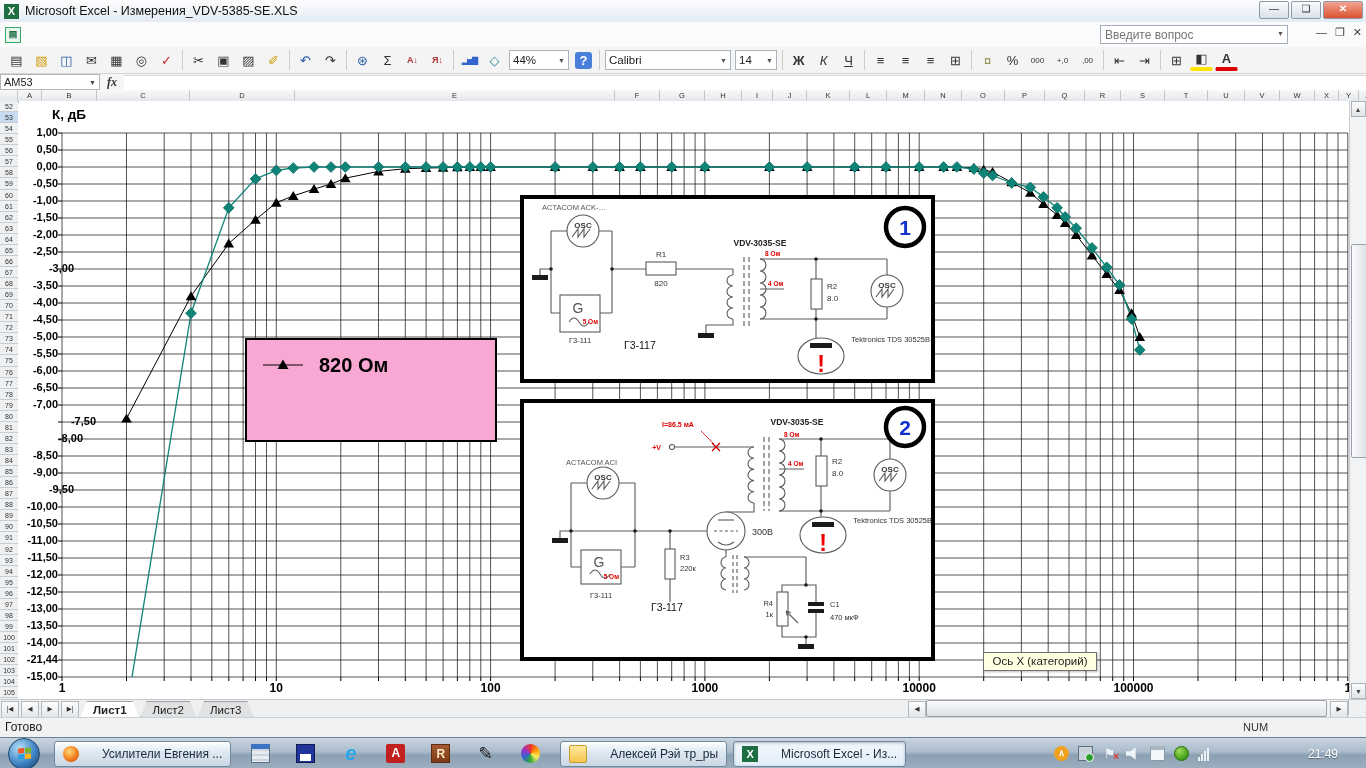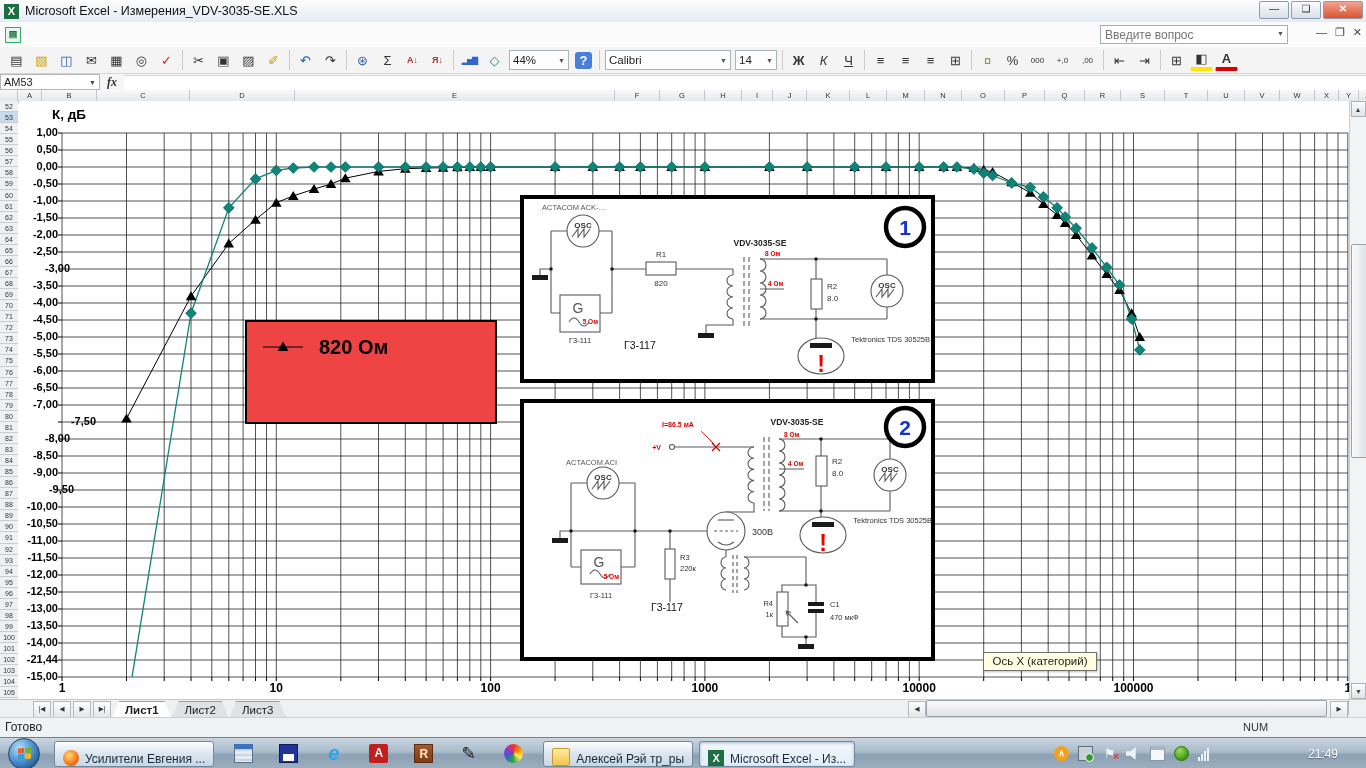--- a/index.html
+++ b/index.html
@@ -45,47 +45,47 @@
   #rowheaders{left:0;top:101px;width:18px;height:598px;background:#eef0f2;border-right:1px solid #b9bcc0;}
   .rowh{font-size:7px;color:#333;text-align:center;border-bottom:1px solid #c9ccd0;box-sizing:border-box;overflow:hidden;}
   .rowh.sel{background:#c8daf0;}
   #sheetbg{left:18px;top:101px;width:1331px;height:598px;background:#fff;}
   
   #chart{left:18px;top:103px;width:1331px;height:596px;background:#fff;}
   #plotsvg{position:absolute;left:0;top:0;}
   .ylab{position:absolute;width:40px;text-align:right;font-size:11px;font-weight:bold;color:#000;}
   .xlab{position:absolute;width:84px;text-align:center;font-size:12px;font-weight:bold;color:#000;top:578px;}
   #ytitle{left:10px;top:4px;font-size:13.5px;font-weight:bold;color:#000;padding-left:24px;}
-  #legend{left:227px;top:217px;width:252px;height:104px;background:#ef4444;border:2px solid #000;box-sizing:border-box;}
+  #legend{left:227px;top:235px;width:252px;height:104px;background:#f9a8d4;border:2px solid #000;box-sizing:border-box;}
   .leg-row{display:flex;align-items:center;height:50px;padding-left:14px;}
   .leg-label{font-size:20px;font-weight:bold;color:#000;margin-left:14px;font-family:"Liberation Sans",sans-serif;}
   .diagram{background:#fff;}
   #tooltip{left:983px;top:652px;width:112px;height:17px;background:#ffffe1;border:1px solid #707070;font-size:11.5px;line-height:16px;text-align:center;box-shadow:1px 1px 2px rgba(0,0,0,.25);}
   
   #vscroll{left:1349px;top:101px;width:17px;height:598px;background:#f2f3f4;border-left:1px solid #c9ccd0;box-sizing:border-box;}
   .sbtn{width:15px;height:16px;border:1px solid #aeb4ba;background:linear-gradient(#fcfcfc,#dfe3e7);font-size:7px;text-align:center;line-height:15px;color:#444;box-sizing:border-box;margin:0 auto;}
   #vthumb{position:absolute;left:1px;top:143px;width:15px;height:212px;border:1px solid #9aa1a8;background:linear-gradient(90deg,#fbfbfc,#dde2e7);border-radius:2px;}
-  #tabbar{left:0;top:699px;width:1366px;height:18px;background:#eef0f1;border-top:1px solid #c6c9cc;display:flex;align-items:flex-start;box-sizing:border-box;padding-left:32px;}
+  #tabbar{left:0;top:699px;width:1366px;height:18px;background:#eef0f1;border-top:1px solid #c6c9cc;display:flex;align-items:flex-start;box-sizing:border-box;}
   .navb{width:16px;height:15px;margin:1px 1px 0 1px;border:1px solid #b4b9be;background:linear-gradient(#fdfdfd,#e3e7ea);font-size:6.5px;text-align:center;line-height:14px;color:#333;flex:0 0 auto;}
   .stab{height:16px;margin-top:1px;padding:0 12px;font-size:11.5px;line-height:16px;color:#222;background:#dfe1e3;border:1px solid #9aa0a6;clip-path:polygon(7px 0,calc(100% - 7px) 0,100% 100%,0 100%);flex:0 0 auto;}
   .stab.active{background:#fff;font-weight:bold;}
   #hsl{position:absolute;left:907px;top:700px;width:16px;height:15px;}
   #hthumb{position:absolute;left:926px;top:700px;width:399px;height:15px;border:1px solid #9aa1a8;background:linear-gradient(#fbfbfc,#dde2e7);border-radius:2px;}
   #hsr{position:absolute;left:1329px;top:700px;width:16px;height:15px;}
   #tabcorner{position:absolute;left:1348px;top:700px;width:17px;height:15px;border-left:1px solid #b4b9be;}
   
   #statusbar{left:0;top:717px;width:1366px;height:20px;background:#f1f2f3;border-top:1px solid #cdd0d3;font-size:12px;color:#222;}
   #status-ready{position:absolute;left:5px;top:2px;}
   #status-num{position:absolute;left:1243px;top:3px;font-size:11px;color:#333;}
   
   #taskbar{left:0;top:737px;width:1366px;height:31px;background:linear-gradient(#c9d5e0,#a9bbcb 45%,#8ba0b3 55%,#9db0c0);border-top:1px solid #6d8196;display:flex;align-items:center;}
   #startorb{width:30px;height:30px;border-radius:50%;margin:0 14px 0 8px;background:radial-gradient(circle at 35% 30%,#b5e0f7,#3e83c4 55%,#16395f);border:1px solid #24466b;display:flex;align-items:center;justify-content:center;flex:0 0 auto;}
   #startorb .flag{width:13px;height:11px;display:grid;grid-template-columns:6px 6px;grid-template-rows:5px 5px;gap:1px;transform:skewY(-4deg);}
   #startorb .flag i{display:block;}
-  .taskbtn{height:24px;border:1px solid #71879c;border-radius:3px;background:linear-gradient(#fdfeff,#dde7f0 45%,#c9d7e4);display:flex;align-items:flex-end;padding:0 8px;margin-right:6px;font-size:12px;color:#17293b;box-shadow:inset 0 1px 0 #fff;flex:0 0 auto;white-space:nowrap;overflow:hidden;}
+  .taskbtn{height:24px;border:1px solid #71879c;border-radius:3px;background:linear-gradient(#fdfeff,#dde7f0 45%,#c9d7e4);display:flex;align-items:center;padding:0 8px;margin-right:6px;font-size:12px;color:#17293b;box-shadow:inset 0 1px 0 #fff;flex:0 0 auto;white-space:nowrap;overflow:hidden;gap:17px;}
   .taskbtn.active{background:linear-gradient(#f2f8fd,#e2edf7);box-shadow:inset 0 1px 3px rgba(40,70,100,.35);}
   .ticon{width:16px;height:16px;margin-right:6px;flex:0 0 auto;}
   .ic-firefox-icon{border-radius:50%;background:radial-gradient(circle at 40% 35%,#ffd97a,#f57d1f 55%,#b64a0a);}
   .ic-folder-icon{background:linear-gradient(#ffe9a0,#f4c64e);border:1px solid #c79b2e;border-radius:2px;}
   .ic-excel-icon{background:#1d6f42;color:#fff;font-weight:bold;font-size:11px;text-align:center;line-height:16px;}
   #quicklaunch{display:flex;gap:26px;margin:0 20px 0 14px;flex:0 0 auto;}
   .qicon{width:19px;height:19px;flex:0 0 auto;}
   .ic-calculator-icon{background:#e6ecf2;border:1px solid #5b6f83;border-top:5px solid #3a72c4;box-sizing:border-box;background-image:repeating-linear-gradient(#cdd6df 0 2px,transparent 2px 5px);}
   .ic-floppy-icon{background:#20349c;border:1px solid #101b52;box-sizing:border-box;position:relative;}
   .ic-floppy-icon::after{content:"";position:absolute;left:3px;bottom:1px;width:11px;height:7px;background:#fff;}
@@ -107,21 +107,21 @@
   .ic-network-icon{display:flex;align-items:flex-end;gap:1px;}
   .ic-network-icon i{display:block;width:2px;background:#eef3f8;}
   #clock{color:#fff;font-size:12px;margin:0 28px 0 95px;text-shadow:0 1px 1px rgba(0,0,0,.4);flex:0 0 auto;}
   svg text{font-family:"Liberation Sans",sans-serif;}
 </style>
 </head>
 <body>
 
 <div class="abs" id="titlebar">
   <div class="xlicon">X</div>
-  <div class="ttl">Microsoft Excel - Измерения_VDV-3035-SE.XLS</div>
+  <div class="ttl">Microsoft Excel - Измерения_VDV-5385-SE.XLS</div>
   <div id="winbtns">
     <div class="wbtn">—</div>
     <div class="wbtn">❑</div>
     <div class="wbtn close">✕</div>
   </div>
 </div>
 
 <div class="abs" id="menubar">
   <div class="docicon">▤</div>
   <input id="qbox" placeholder="Введите вопрос" style="">
@@ -393,31 +393,31 @@
   <div class="abs" id="ytitle">К, дБ</div>
   <div id="ylabels">
       <div class="ylab" style="left: 0px; top: 23px;">1,00</div>
       <div class="ylab" style="left: 0px; top: 40px;">0,50</div>
       <div class="ylab" style="left: 0px; top: 57px;">0,00</div>
       <div class="ylab" style="left: 0px; top: 74px;">-0,50</div>
       <div class="ylab" style="left: 0px; top: 91px;">-1,00</div>
       <div class="ylab" style="left: 0px; top: 108px;">-1,50</div>
       <div class="ylab" style="left: 0px; top: 125px;">-2,00</div>
       <div class="ylab" style="left: 0px; top: 142px;">-2,50</div>
-      <div class="ylab" style="left: 12px; top: 159px;">-3,00</div>
+      <div class="ylab" style="left: 0px; top: 159px; padding-left: 16px;">-3,00</div>
       <div class="ylab" style="left: 0px; top: 176px;">-3,50</div>
       <div class="ylab" style="left: 0px; top: 193px;">-4,00</div>
       <div class="ylab" style="left: 0px; top: 210px;">-4,50</div>
       <div class="ylab" style="left: 0px; top: 227px;">-5,00</div>
       <div class="ylab" style="left: 0px; top: 244px;">-5,50</div>
       <div class="ylab" style="left: 0px; top: 261px;">-6,00</div>
       <div class="ylab" style="left: 0px; top: 278px;">-6,50</div>
       <div class="ylab" style="left: 0px; top: 295px;">-7,00</div>
       <div class="ylab" style="left: 0px; top: 312px; margin-left: 38px;">-7,50</div>
-      <div class="ylab" style="left: 12px; top: 329px;">-8,00</div>
+      <div class="ylab" style="left: 0px; top: 329px; padding-left: 25px;">-8,00</div>
       <div class="ylab" style="left: 0px; top: 346px;">-8,50</div>
       <div class="ylab" style="left: 0px; top: 363px;">-9,00</div>
       <div class="ylab" style="left: 16px; top: 380px;">-9,50</div>
       <div class="ylab" style="left: 0px; top: 397px;">-10,00</div>
       <div class="ylab" style="left: 0px; top: 414px;">-10,50</div>
       <div class="ylab" style="left: 0px; top: 431px;">-11,00</div>
       <div class="ylab" style="left: 0px; top: 448px;">-11,50</div>
       <div class="ylab" style="left: 0px; top: 465px;">-12,00</div>
       <div class="ylab" style="left: 0px; top: 482px;">-12,50</div>
       <div class="ylab" style="left: 0px; top: 499px;">-13,00</div>

